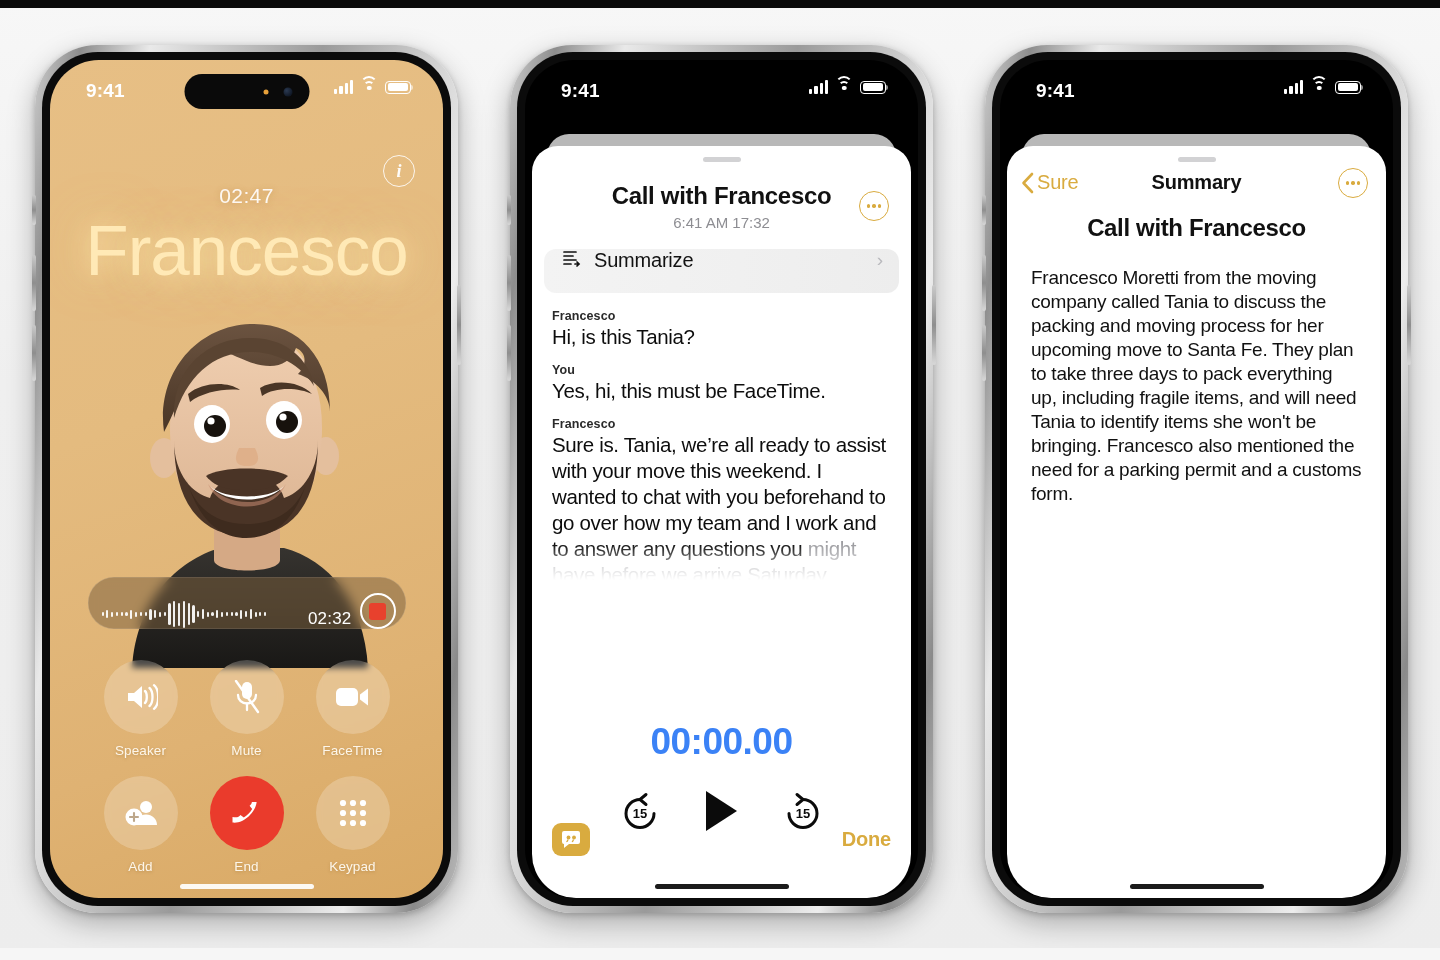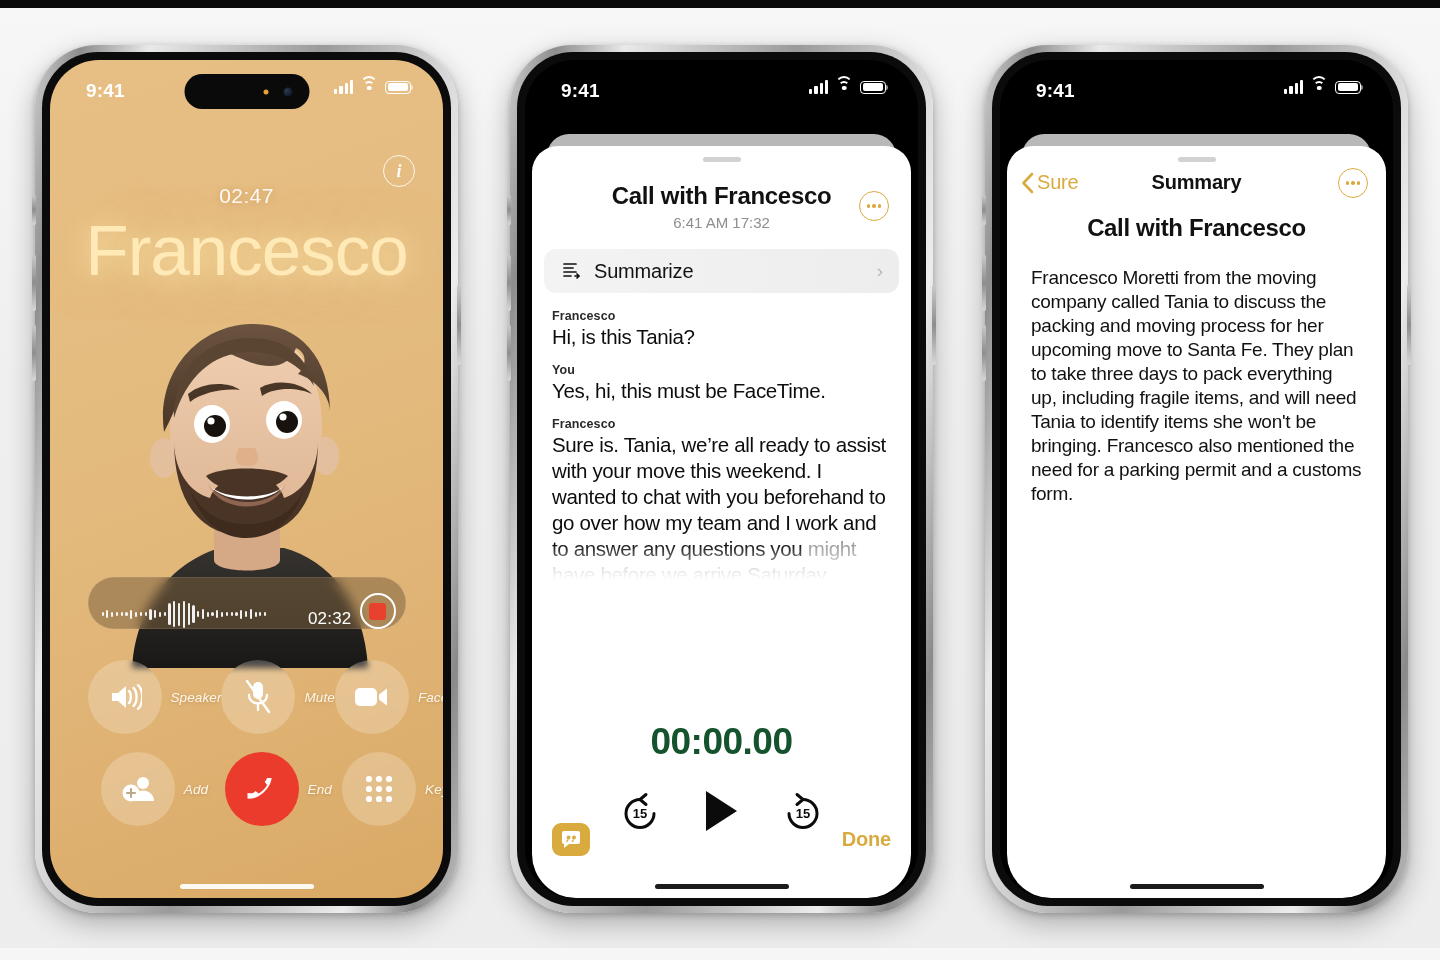--- a/index.html
+++ b/index.html
@@ -133,21 +133,21 @@
     display:flex;align-items:center;justify-content:center;flex:none;
   }
   .rec-btn i { width:17px;height:17px;border-radius:3px;background:#e8412d;display:block; }
 
   
   .ctrl-grid {
     position:absolute; left:50%; transform:translateX(-50%); top:600px;
     width:318px; display:grid; grid-template-columns:repeat(3,1fr);
     row-gap:18px; justify-items:center;
   }
-  .ctrl { display:flex; flex-direction:row; align-items:center; gap:9px;font-style:italic; }
+  .ctrl { display:flex; flex-direction:column; align-items:center; gap:9px; }
   .ctrl-circle {
     width:74px;height:74px;border-radius:50%;
     background: rgba(255,255,255,0.22);
     backdrop-filter: blur(3px);
     display:flex;align-items:center;justify-content:center; color:#fff;
   }
   .ctrl-circle.end { background:#ea3b2c; }
   .ctrl-label { color:#fdf6ea; font-size:13.5px; font-weight:400; letter-spacing:.1px;
     text-shadow:0 1px 3px rgba(140,100,40,.35); }
   .home-ind {
@@ -177,36 +177,36 @@
   .sheet-sub { margin-top:4px; font-size:15px; color:#8d8d92; font-weight:400; }
   .dots-btn {
     position:absolute; right:22px; top:45px; width:30px;height:30px;border-radius:50%;
     border:1.7px solid #d9ab3f; display:flex;align-items:center;justify-content:center;gap:2.4px;
   }
   .dots-btn i { width:3.4px;height:3.4px;border-radius:50%;background:#d9ab3f;display:block; }
 
   .summarize-row {
     margin: 18px 12px 0 12px; height:44px; border-radius:12px;
     background: linear-gradient(90deg, #f3f3f3 0%, #f0f0f0 55%, #ededed 100%);
-    display:flex; align-items:center; padding:0 16px 0 18px; gap:12px;
+    display:flex; padding:0 16px 0 18px; gap:12px;
   }
   .summ-label { flex:1; font-size:20px; color:#121212; letter-spacing:-0.2px; }
   .chev { color:#b9b9bd; font-size:19px; font-weight:400; }
 
   .transcript { padding: 16px 20px 0 20px; position:relative; }
   .speaker { font-size:12.5px; font-weight:700; color:#2a2a2a; margin-bottom:1px; letter-spacing:.1px;}
   .utterance { font-size:20.5px; line-height:26px; color:#0d0d0d; letter-spacing:-0.35px; margin-bottom:13px; }
   .utterance .fade-last { color:#9b9b9f; }
   .transcript-fade {
     position:absolute; left:0; right:0; bottom:0; height:44px;
     background:linear-gradient(180deg, rgba(255,255,255,0) 0%, #fff 82%);
   }
 
   .player { position:absolute; left:0; right:0; top:575px; text-align:center; }
-  .player-time { font-size:37px; font-weight:700; color:#14532d; letter-spacing:-0.5px; }
+  .player-time { font-size:37px; font-weight:700; color:#3b82f6; letter-spacing:-0.5px; }
   .player-btns { margin-top:28px; display:flex; align-items:center; justify-content:center; gap:46px; }
   .skip { width:40px;height:40px;position:relative;color:#0b0b0b; }
   .play-tri {
     width:0;height:0;border-left:31px solid #0b0b0b;
     border-top:20px solid transparent; border-bottom:20px solid transparent;
   }
 
   .sheet-footer { position:absolute; left:0; right:0; bottom:42px; padding:0 20px;
     display:flex; align-items:center; justify-content:space-between; }
   .quote-btn { width:38px;height:33px;border-radius:9px;background:#d9ab3f;

